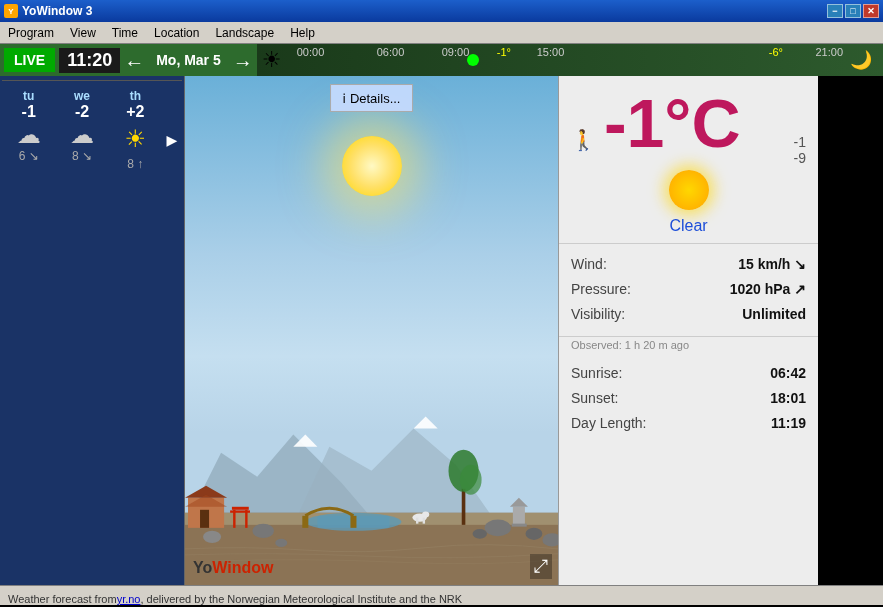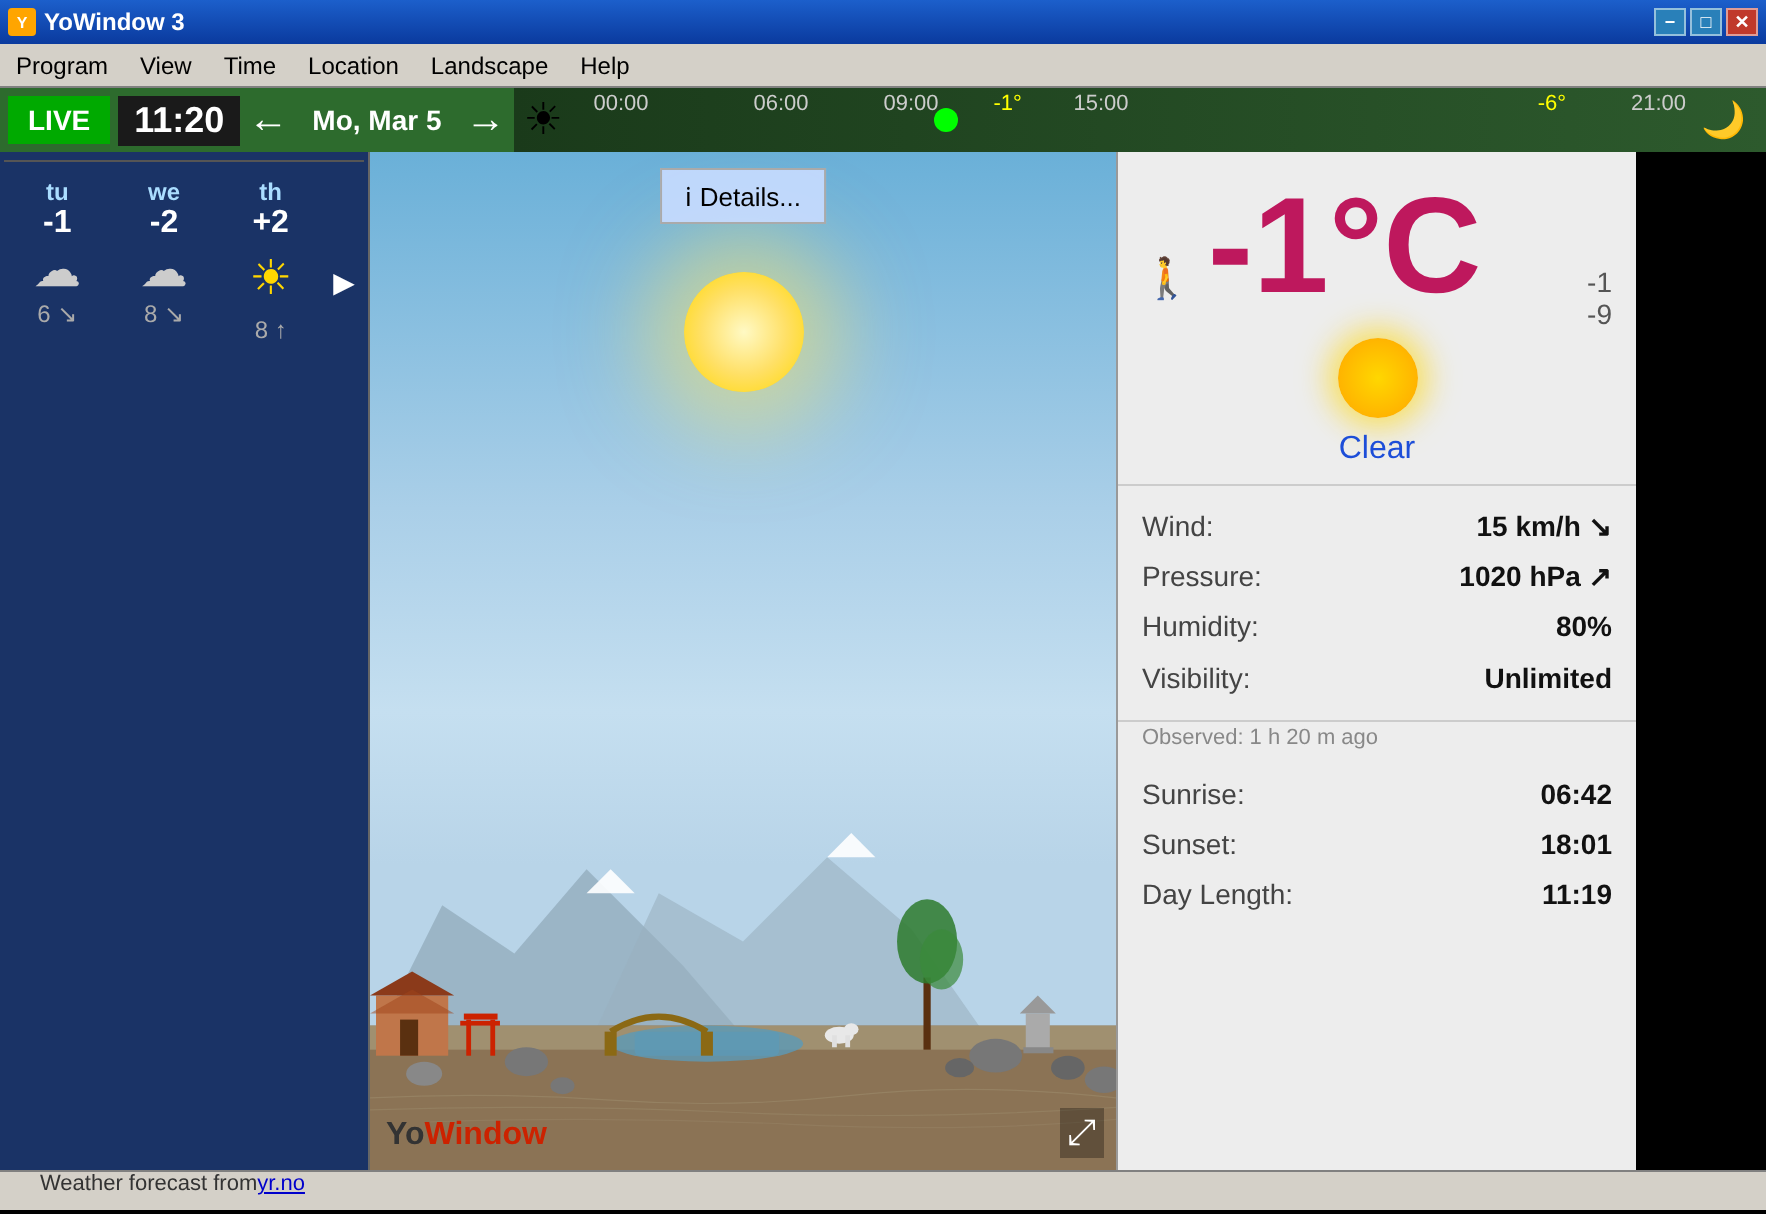--- a/index.html
+++ b/index.html
@@ -147,22 +147,22 @@
       padding: 8px 12px;
       line-height: 1.8;
     }
     .sm-row { display: flex; justify-content: space-between; }
 
     
     #statusbar {
       width: 883px; height: 20px;
       background: #d4d0c8;
       border-top: 1px solid #808080;
-      display: flex; align-items: flex-start;
-      padding: 0 20px; font-size: 11px; color: #333;
+      display: flex; align-items: flex-end;
+      padding: 0 8px; font-size: 11px; color: #333;
     }
     #statusbar a { color: #0000cc; }
 
     
     .sun-icon {
       width: 40px; height: 40px;
       background: radial-gradient(circle, #FFD700, #FFA500);
       border-radius: 50%;
       box-shadow: 0 0 15px 5px rgba(255,215,0,0.6);
       display: inline-block;
@@ -358,24 +358,20 @@
     <div id="weather-details">
       <div class="wd-row">
         <span class="wd-label">Wind:</span>
         <span class="wd-value">15 km/h ↘</span>
       </div>
       <div class="wd-row">
         <span class="wd-label">Pressure:</span>
         <span class="wd-value">1020 hPa ↗</span>
       </div>
       <div class="wd-row">
-        <span class="wd-label">Humidity:</span>
-        <span class="wd-value">80%</span>
-      </div>
-      <div class="wd-row">
         <span class="wd-label">Visibility:</span>
         <span class="wd-value">Unlimited</span>
       </div>
     </div>
     <div id="observed">Observed:  1 h 20 m ago</div>
 
     <div id="sun-moon">
       <div class="sm-row">
         <span class="wd-label">Sunrise:</span>
         <span class="wd-value">06:42</span>
@@ -389,13 +385,14 @@
         <span class="wd-value">11:19</span>
       </div>
     </div>
   </div>
 
 </div>
 
 <div id="statusbar">
   <span>Weather forecast from </span>
   <a href="#">yr.no</a>
+  <span>, delivered by the Norwegian Meteorological Institute and the NRK</span>
 </div>
 
 </body></html>

